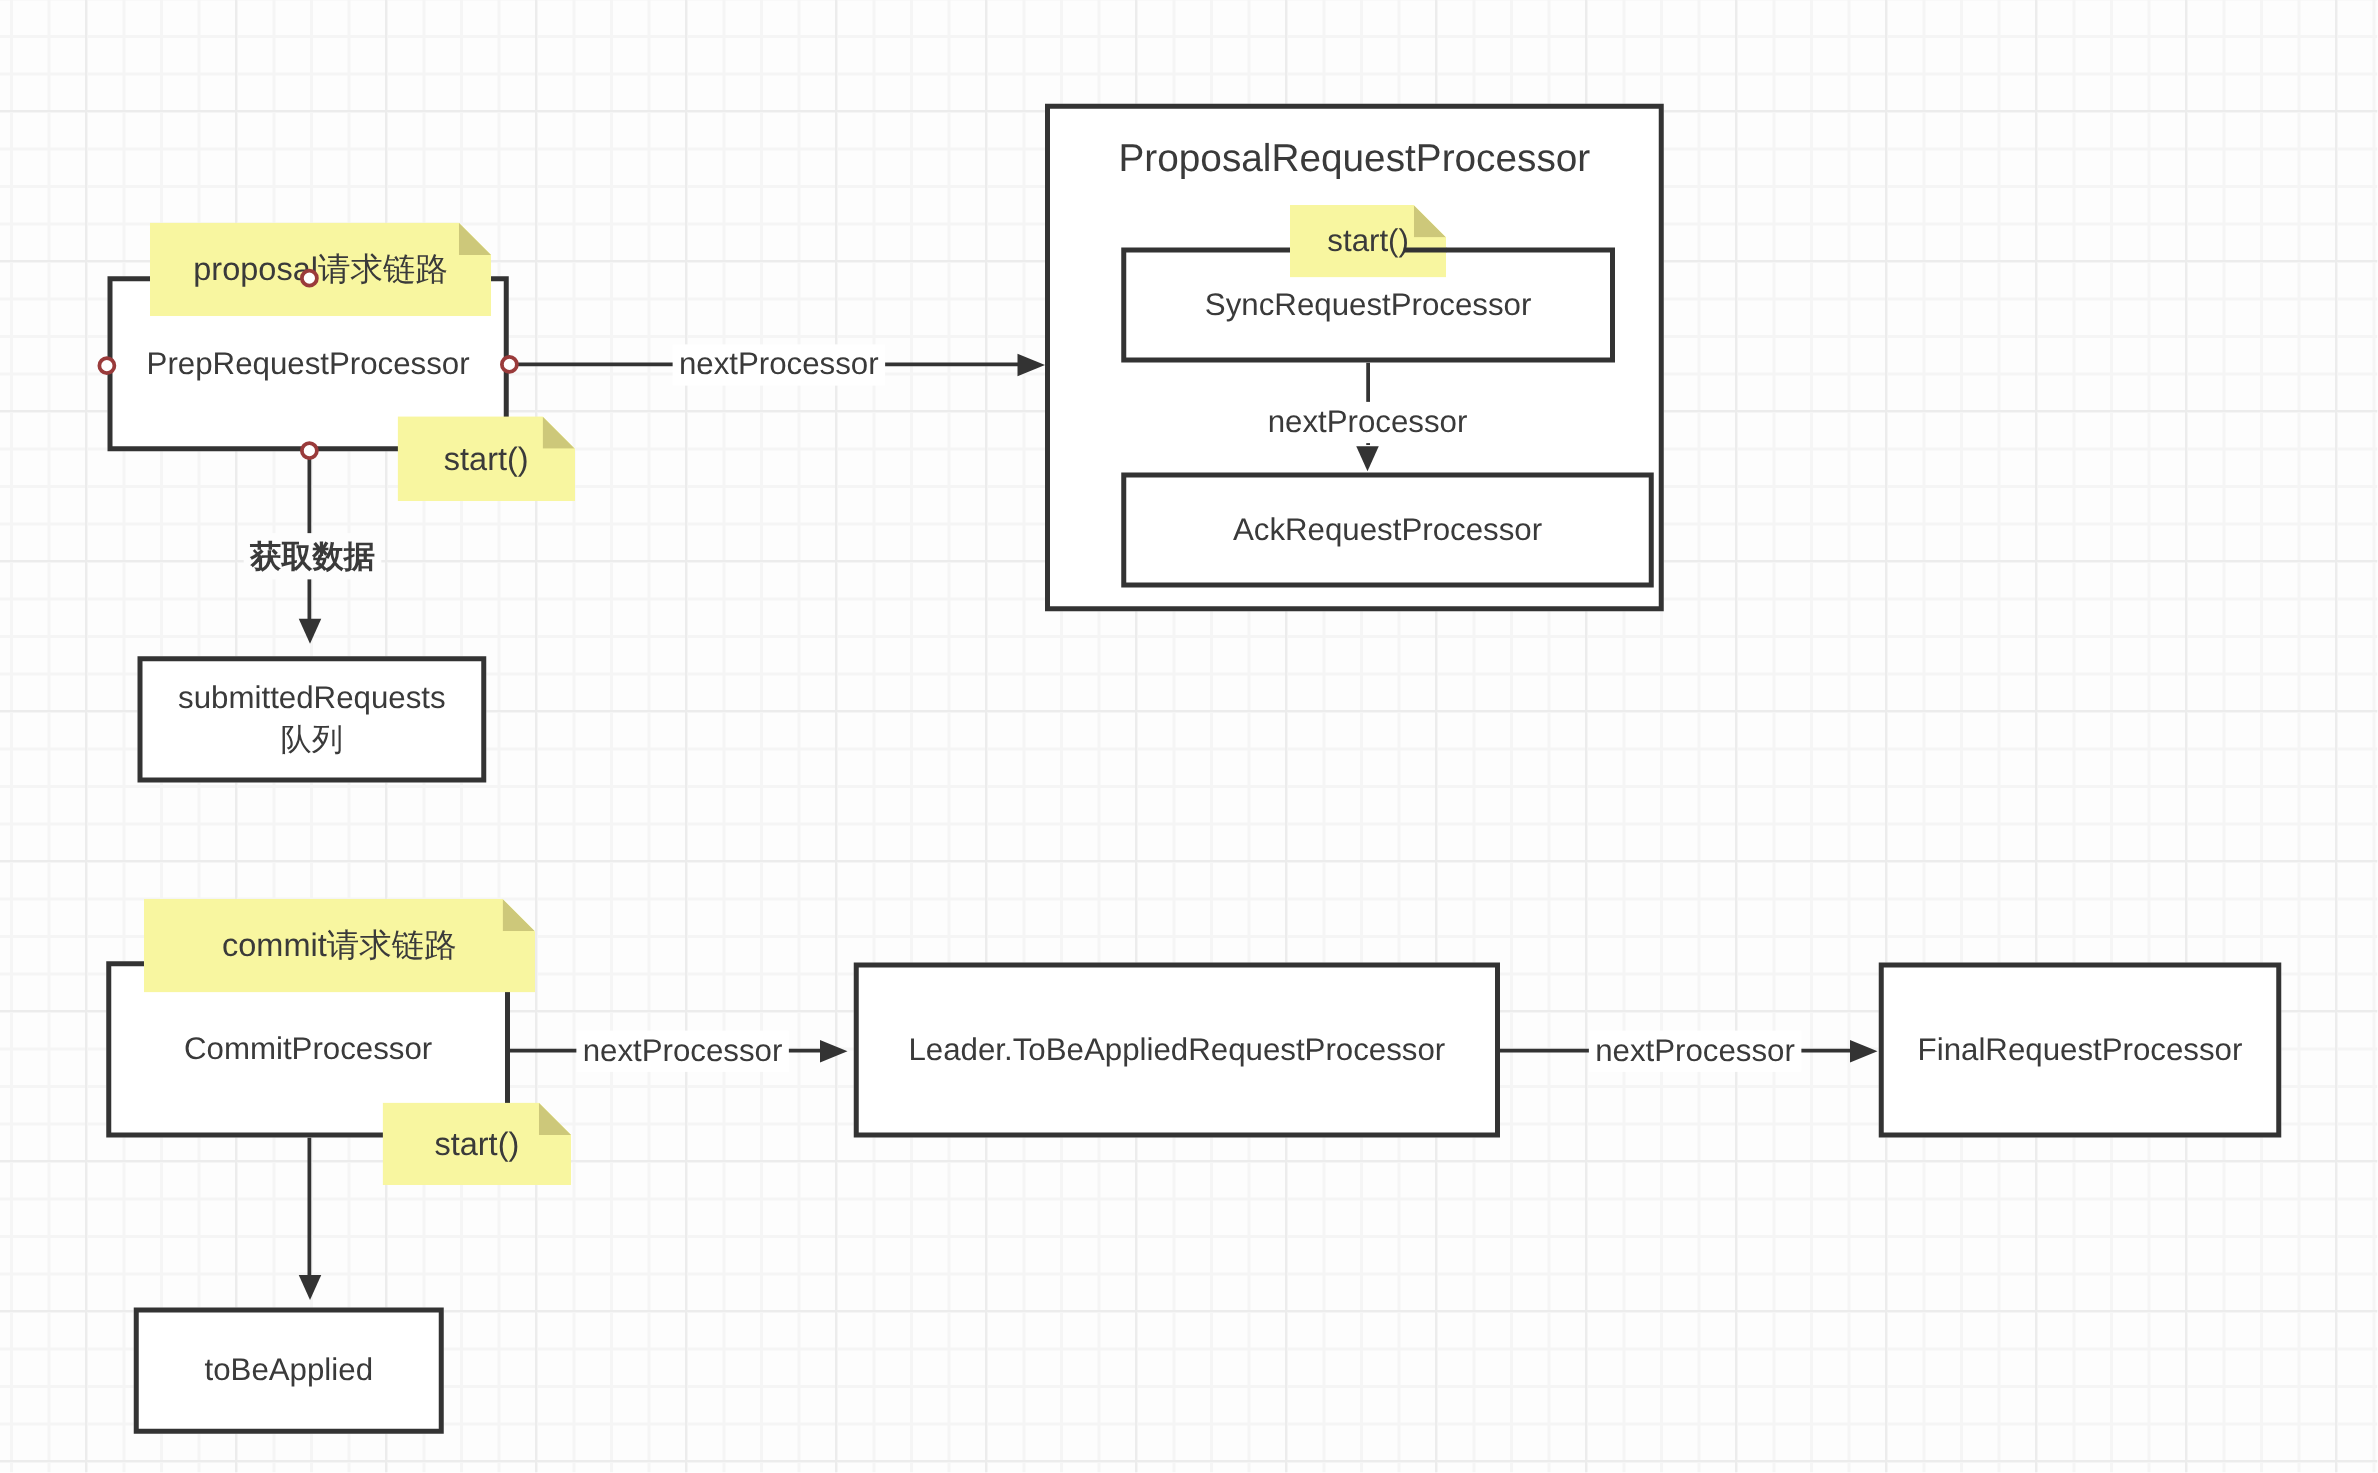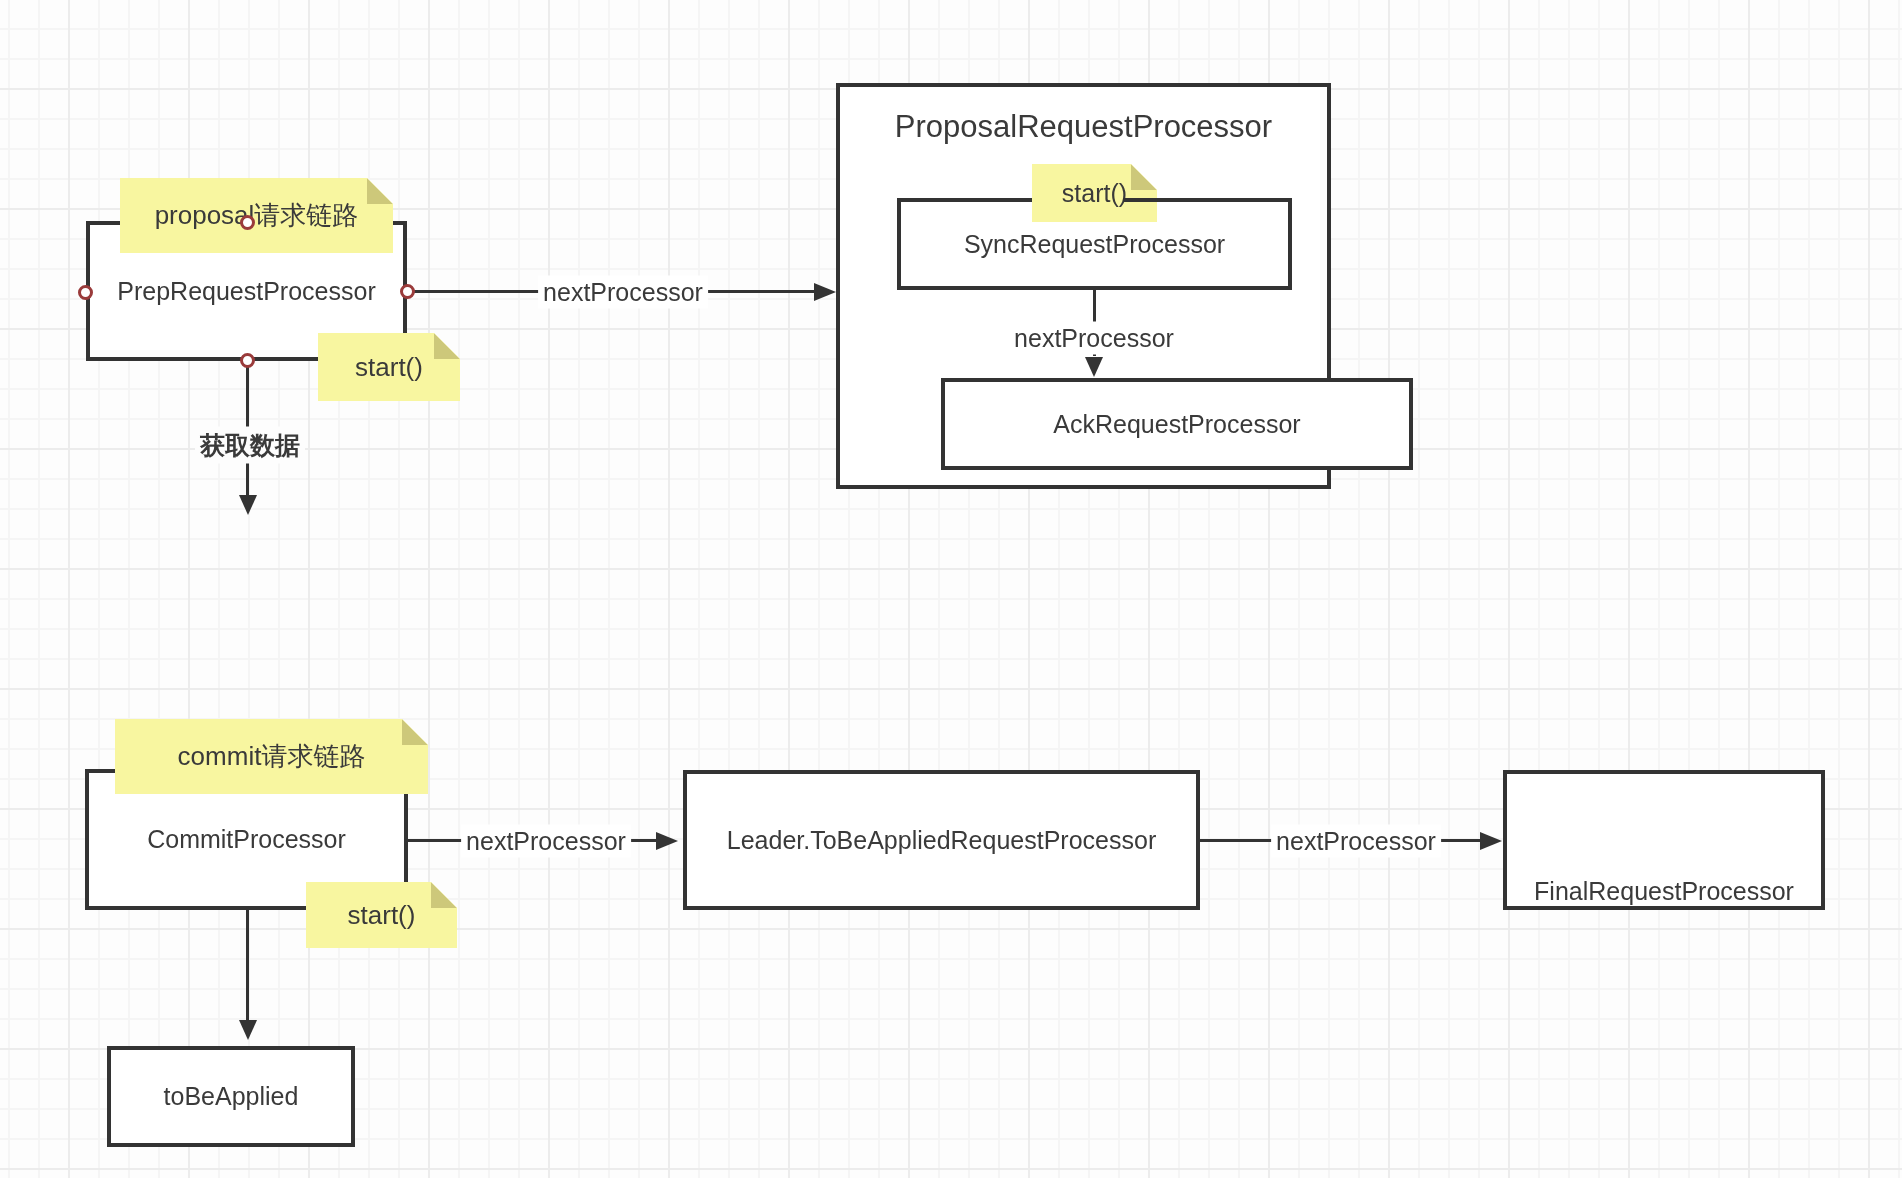--- a/index.html
+++ b/index.html
@@ -125,24 +125,30 @@
   </div>
 
   <div class="box" style="left:836px; top:83px; width:495px; height:406px;">
     <div class="box-title">ProposalRequestProcessor</div>
   </div>
 
   <div class="box inner" style="left:897px; top:198px; width:395px; height:92px;">
     <span>SyncRequestProcessor</span>
   </div>
 
-  <div class="box inner" style="left:897px; top:378px; width:472px; height:92px;margin-left:44px;">
+  <div class="box inner" style="left:897px; top:378px; width:426px; height:92px;">
     <span>AckRequestProcessor</span>
   </div>
 
+  <div class="box" style="left:110px; top:525px; width:279px; height:101px;">
+    <div class="multiline">
+      <div>submittedRequests</div>
+      <div>队列</div>
+    </div>
+  </div>
 
   <div class="note" style="left:120px; top:178px; width:273px; height:75px;">
     <span class="fold"></span>
     <span>proposal请求链路</span>
   </div>
 
   <div class="note" style="left:318px; top:333px; width:142px; height:68px;">
     <span class="fold"></span>
     <span>start()</span>
   </div>
@@ -171,21 +177,21 @@
   <div class="arrow-down" style="left:239px; top:1020px;"></div>
 
   <div class="box" style="left:85px; top:769px; width:323px; height:141px;">
     <span>CommitProcessor</span>
   </div>
 
   <div class="box" style="left:683px; top:770px; width:517px; height:140px;">
     <span>Leader.ToBeAppliedRequestProcessor</span>
   </div>
 
-  <div class="box" style="left:1503px; top:770px; width:322px; height:140px;align-items:flex-end;">
+  <div class="box" style="left:1503px; top:770px; width:322px; height:140px;">
     <span>FinalRequestProcessor</span>
   </div>
 
   <div class="box" style="left:107px; top:1046px; width:248px; height:101px;">
     <span>toBeApplied</span>
   </div>
 
   <div class="note" style="left:115px; top:719px; width:313px; height:75px;">
     <span class="fold"></span>
     <span>commit请求链路</span>

